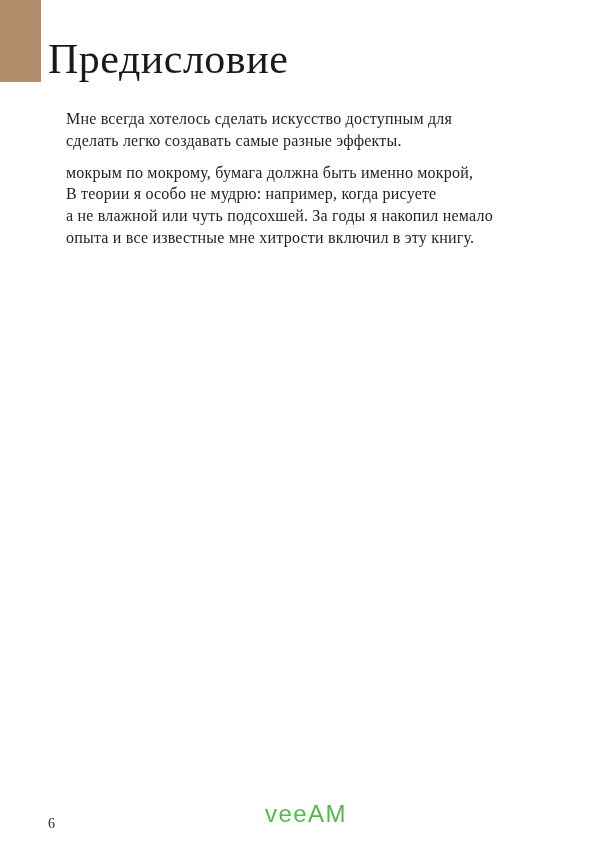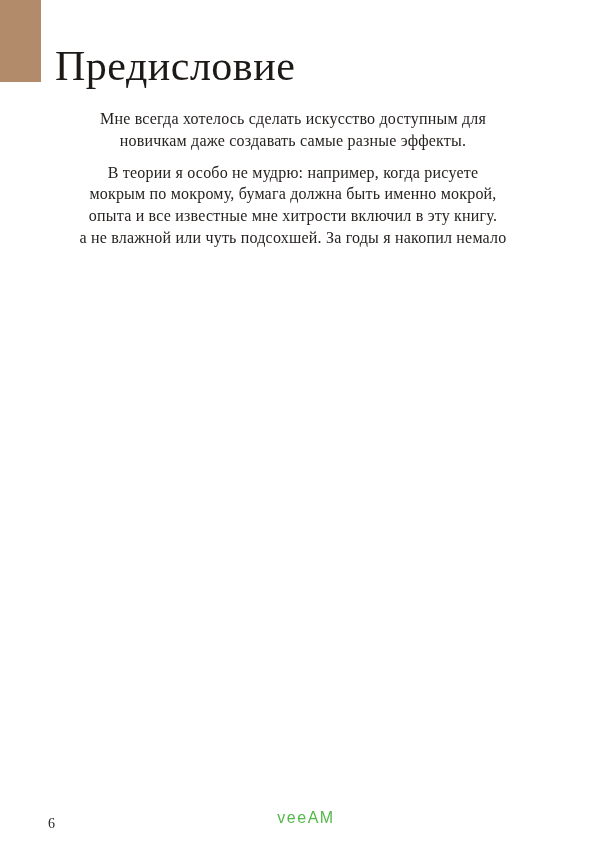--- a/index.html
+++ b/index.html
@@ -21,37 +21,36 @@
     left: 0;
     top: 0;
     width: 41px;
     height: 82px;
     background: #b28c6a;
   }
   .chapter-title {
     position: absolute;
     left: 48px;
     top: 36px;
-    margin: 7px;
+    margin: 0;
     font-size: 42px;
     font-weight: normal;
     letter-spacing: 0.5px;
     color: #1c1916;
     line-height: 1.1;
     white-space: nowrap;
   }
   .body-text {
     position: absolute;
     left: 50px;
     top: 108px;
     width: 470px;
   }
   .para {
     margin: 0 0 10px 16px;
-    text-align: center;
   }
   .para .line {
     font-size: 16px;
     line-height: 21.8px;
     letter-spacing: 0.2px;
     white-space: nowrap;
     color: #262220;
   }
   .page-number {
     position: absolute;
@@ -59,46 +58,46 @@
     bottom: 20px;
     font-size: 14px;
     color: #2a2723;
   }
   .veeam-logo {
     position: absolute;
     left: 51%;
     bottom: 26px;
     transform: translateX(-50%);
     font-family: "Liberation Sans", sans-serif;
-    font-size: 16px;
+    font-size: 24px;
     font-weight: normal;
     letter-spacing: 1.5px;
     color: #54b948;
     line-height: 1;
   }
 </style>
 </head>
 <body>
 
 <div class="page">
 
   <div class="corner-tab"></div>
 
   <h1 class="chapter-title">Предисловие</h1>
 
   <div class="body-text">
     <div class="para">
       <div class="line">Мне всегда хотелось сделать искусство доступным для</div>
-      <div class="line">новичкам даже создавать самые разные эффекты.</div>
+      <div class="line">сделать легко создавать самые разные эффекты.</div>
     </div>
     <div class="para">
+      <div class="line">мокрым по мокрому, бумага должна быть именно мокрой,</div>
       <div class="line">В теории я особо не мудрю: например, когда рисуете</div>
-      <div class="line">мокрым по мокрому, бумага должна быть именно мокрой,</div>
+      <div class="line">а не влажной или чуть подсохшей. За годы я накопил немало</div>
       <div class="line">опыта и все известные мне хитрости включил в эту книгу.</div>
-      <div class="line">а не влажной или чуть подсохшей. За годы я накопил немало</div>
     </div>
   </div>
 
   <span class="page-number">6</span>
 
   <span class="veeam-logo">veeAM</span>
 
 </div>
 
 </body></html>

